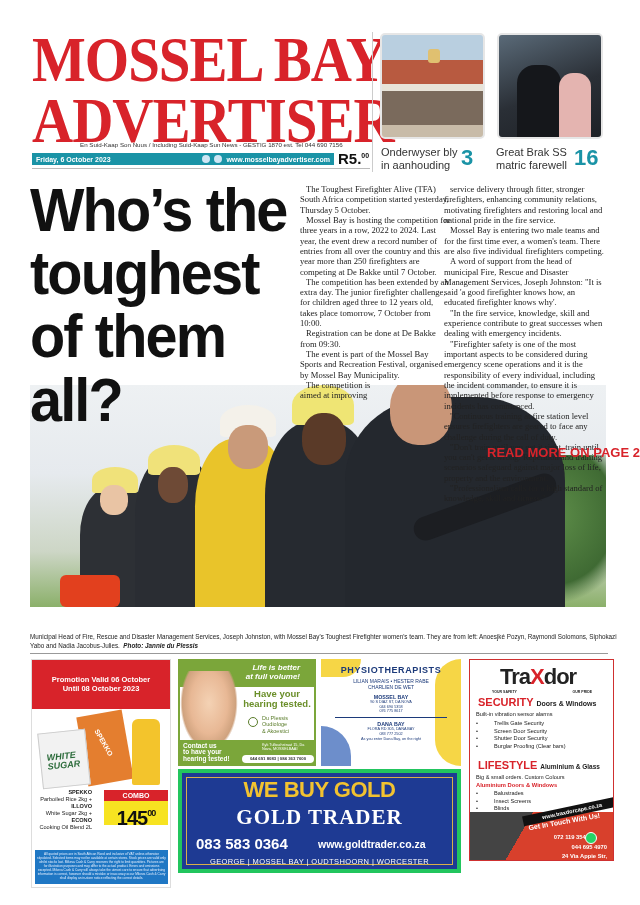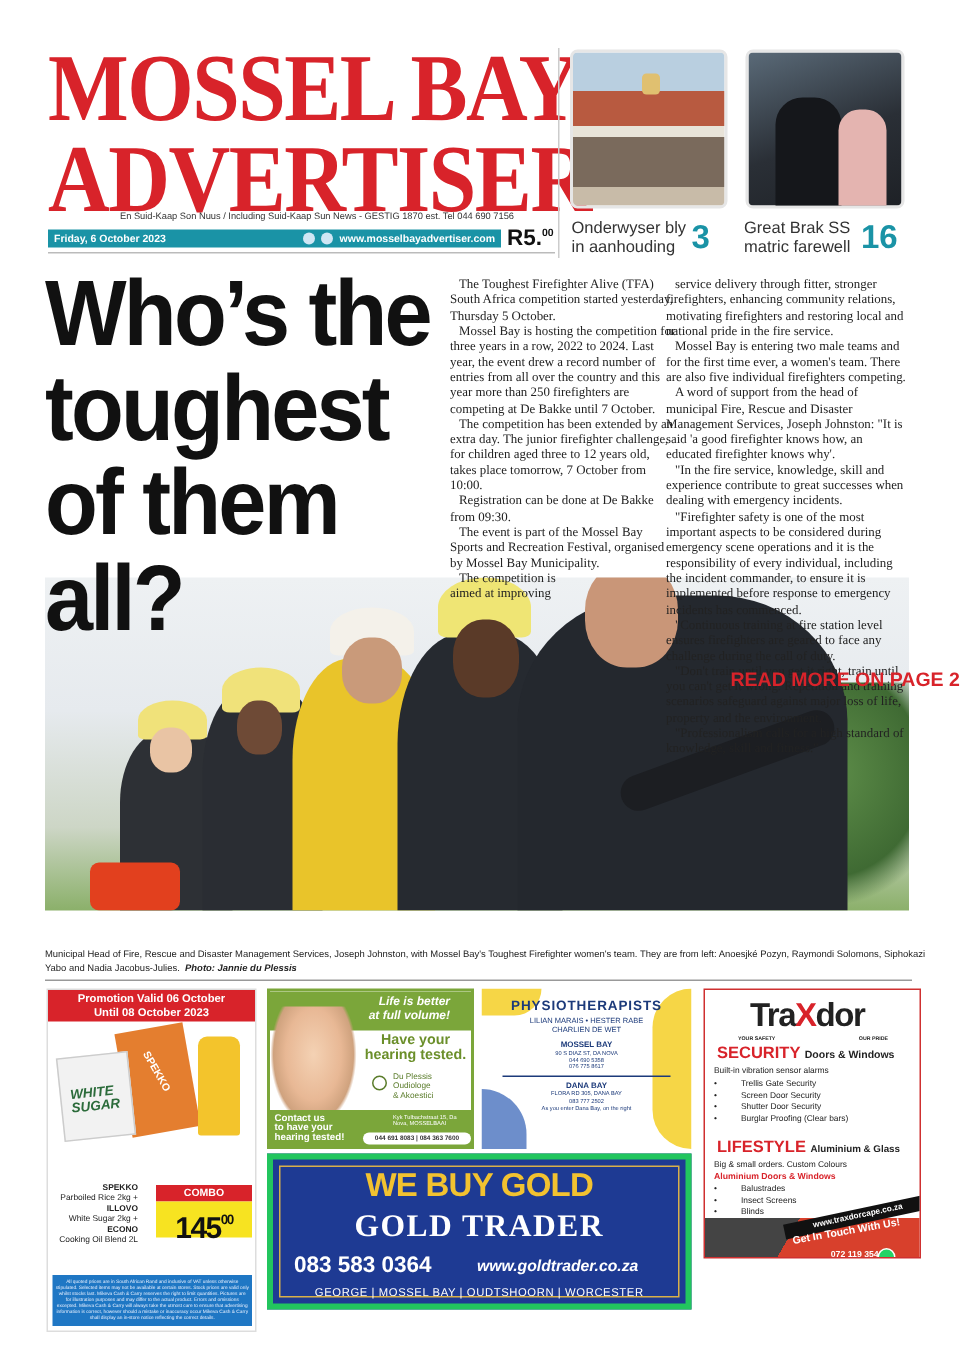--- a/index.html
+++ b/index.html
@@ -41,21 +41,21 @@
 .col1{left:300px;top:184px;width:152px}
 .col2{left:444px;top:184px;width:160px}
 .readmore{left:487px;top:445px;font-size:13px;font-weight:bold;color:#d8232a;font-family:"Liberation Sans",sans-serif}
 .caption{left:30px;top:633px;width:590px;font-size:6.3px;line-height:1.35;color:#222}
 .caption i{font-style:italic;font-weight:bold}
 .caprule{left:30px;top:653px;width:578px;height:1px;background:#999}
 
 .ad{position:absolute;overflow:hidden}
 .mik{left:31px;top:659px;width:140px;height:229px;border:1px solid #ddd;background:#fff}
 .mik .hd{background:#1066b0;color:#fff;font-weight:bold;font-size:15px;text-align:center;height:20px;line-height:20px;letter-spacing:0.5px}
-.mik .promo{background:#d8232a;color:#fff;font-size:7.5px;font-weight:bold;text-align:center;line-height:1.15;padding:2px 0}
+.mik .promo{background:#d8232a;color:#fff;font-size:7.5px;font-weight:bold;text-align:center;line-height:1.15;padding:16px 0}
 .mik .prod{height:78px;position:relative}
 .bag1{position:absolute;left:8px;top:22px;width:48px;height:56px;background:#f2f2f2;border:1px solid #ccc;transform:rotate(-6deg)}
 .bag1 .lbl{position:absolute;top:20px;left:6px;font-size:9px;font-weight:bold;color:#2b6b3a;line-height:1;font-style:italic}
 .bag2{position:absolute;left:50px;top:4px;width:46px;height:70px;background:#e47e2f;transform:rotate(-10deg)}
 .bottle{position:absolute;left:100px;top:10px;width:28px;height:66px;background:#f3c42c;border-radius:6px 6px 2px 2px}
 .mik .desc{position:absolute;left:4px;top:129px;width:56px;font-size:5.6px;line-height:1.25;text-align:right;color:#222}
 .mik .desc b{font-weight:bold}
 .combo{position:absolute;left:72px;top:130px;width:64px;height:11px;background:#d8232a;color:#fff;font-size:7px;font-weight:bold;text-align:center;line-height:11px}
 .combo-price{position:absolute;left:72px;top:141px;width:64px;height:24px;background:#f7e321;color:#111;font-size:20px;font-weight:bold;text-align:center;line-height:24px;letter-spacing:-1px}
 .combo-price sup{font-size:9px;vertical-align:9px}
@@ -77,23 +77,23 @@
 .physio .ttl{font-size:9px;font-weight:bold;letter-spacing:0.6px}
 .physio .names{font-size:5px;margin-top:3px;line-height:1.2}
 .physio .loc{font-size:5.3px;font-weight:bold;margin-top:4px}
 .physio .det{font-size:3.8px;line-height:1.25}
 .physio hr{border:0;border-top:1px solid #1c3a7a;width:80%;margin:3px auto}
 .gold{left:178px;top:769px;width:283px;height:104px;background:#1e3a93;border:4px solid #22c55e}
 .gold .inner{position:absolute;left:4px;top:4px;right:4px;bottom:4px;border:1px solid #d8b04a}
 .gold .wbg{position:absolute;left:0;top:4px;width:100%;text-align:center;font-size:22px;font-weight:bold;color:#f2c230;letter-spacing:-0.5px}
 .gold .gt{position:absolute;left:0;top:32px;width:100%;text-align:center;font-size:21px;font-weight:bold;color:#fff;font-family:"Liberation Serif",serif;letter-spacing:1px}
 .gold .ph{position:absolute;left:14px;top:62px;font-size:15px;font-weight:bold;color:#fff}
-.gold .web{position:absolute;left:136px;top:65px;font-size:10.5px;font-weight:bold;font-style:italic;color:#fff}
+.gold .web{position:absolute;left:136px;top:65px;font-size:10.5px;font-weight:bold;color:#fff}
 .gold .towns{position:absolute;left:0;top:84px;width:100%;text-align:center;font-size:7.5px;color:#fff;letter-spacing:0.4px}
-.trax{left:469px;top:659px;width:145px;height:180px;border:1px solid #cf3030;background:#fff}
+.trax{left:469px;top:659px;width:145px;height:202px;border:1px solid #cf3030;background:#fff}
 .trax .logo{position:absolute;left:30px;top:4px;font-size:22px;font-weight:bold;color:#222;letter-spacing:-1px}
 .trax .logo .x{color:#d8232a}
 .trax .slog{position:absolute;left:22px;top:30px;font-size:3.5px;font-weight:bold;color:#222;width:100px;display:flex;justify-content:space-between}
 .trax .sec{position:absolute;left:8px;top:36px;font-size:11px;font-weight:bold;color:#d8232a;white-space:nowrap}
 .trax .sec small{font-size:7px;color:#222}
 .trax .line{position:absolute;left:6px;font-size:5.6px;color:#222;white-space:nowrap}
 .trax ul{position:absolute;left:6px;list-style:none;font-size:5.6px;color:#222;line-height:1.35}
 .trax ul li:before{content:"•";display:inline-block;width:18px}
 .trax .life{position:absolute;left:8px;top:99px;font-size:11px;font-weight:bold;color:#d8232a;white-space:nowrap}
 .trax .life small{font-size:6.5px;color:#222}

